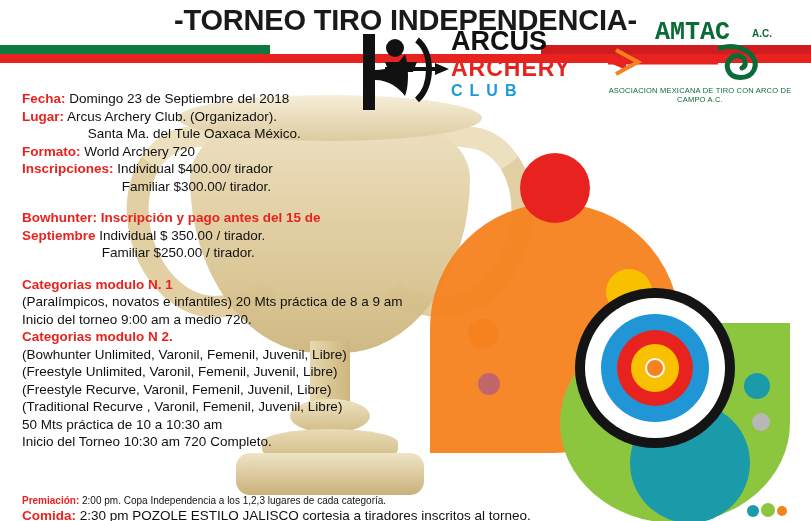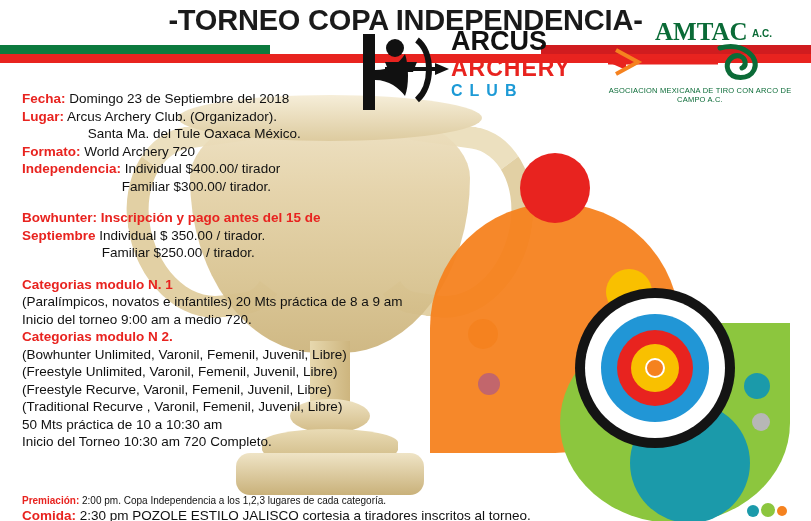--- a/index.html
+++ b/index.html
@@ -126,21 +126,21 @@
   }
   .arcus-l1{font-size:27px;font-weight:bold;color:#111;letter-spacing:0px;line-height:27px;font-family:"Liberation Sans",sans-serif;}
   .arcus-l2{font-size:23px;font-weight:bold;color:#e8231f;letter-spacing:1px;line-height:26px;}
   .arcus-l3{font-size:16px;font-weight:bold;color:#1d9ad6;letter-spacing:7px;line-height:20px;}
 
   .amtac{
     position:absolute;left:600px;top:18px;width:200px;height:95px;
   }
   .amtac-name{
     position:absolute;left:55px;top:0;font-size:25px;font-weight:bold;color:#0b6b37;
-    letter-spacing:0px;font-family:Liberation Serif, serif;
+    letter-spacing:0px;font-family:Liberation Mono, monospace;
   }
   .amtac-ac{position:absolute;left:152px;top:10px;font-size:10px;font-weight:bold;color:#0b6b37;}
   .amtac-sub{
     position:absolute;left:0;top:68px;width:200px;text-align:center;
     font-size:7.5px;font-weight:normal;color:#0b6b37;letter-spacing:.2px;
   }
 
   
   .body-text{
     position:absolute;left:22px;top:90px;width:560px;
@@ -163,21 +163,21 @@
   }
   .mini-logo{
     position:absolute;right:18px;bottom:2px;width:46px;height:16px;
   }
   .ml-dot{position:absolute;border-radius:50%;}
 </style>
 </head>
 <body>
 
 <div class="header">
-  <div class="header-title">-TORNEO COPA INDEPENDENCIA-</div>
+  <div class="header-title">-TORNEO TIRO INDEPENDENCIA-</div>
 </div>
 <div class="flagbar">
   <span class="fb-green"></span>
   <span class="fb-white"></span>
   <span class="fb-red"></span>
 </div>
 <div class="redline"></div>
 <div class="undergap"></div>
 
 <div class="art">
@@ -260,21 +260,21 @@
     <span class="indent"></span>
     <span class="val">Santa Ma. del Tule Oaxaca México.</span>
   </div>
 
   <div class="row blk">
     <span class="lbl">Formato:</span>
     <span class="val">World Archery 720</span>
   </div>
 
   <div class="row blk">
-    <span class="lbl">Independencia:</span>
+    <span class="lbl">Inscripciones:</span>
     <span class="val">Individual $400.00/ tirador</span>
   </div>
   <div class="row blk">
     <span class="indent" style="width:96px;"></span>
     <span class="val">Familiar $300.00/ tirador.</span>
   </div>
 
   <div class="sp"></div>
 
   <div class="row blk">

